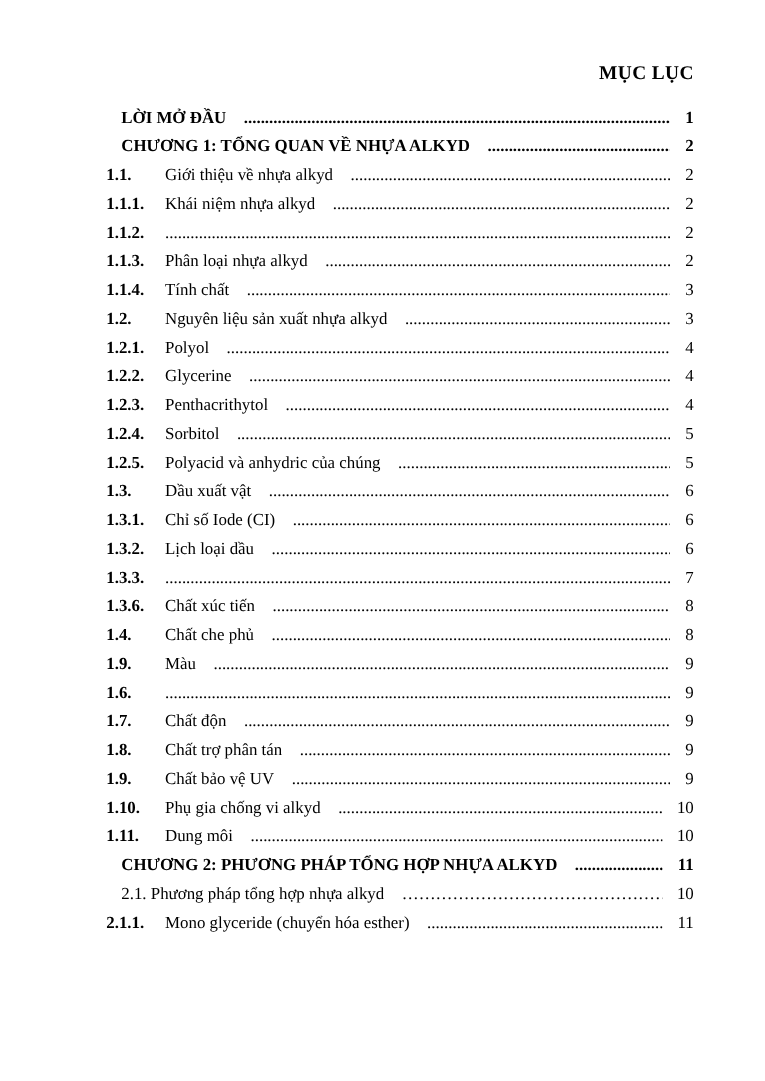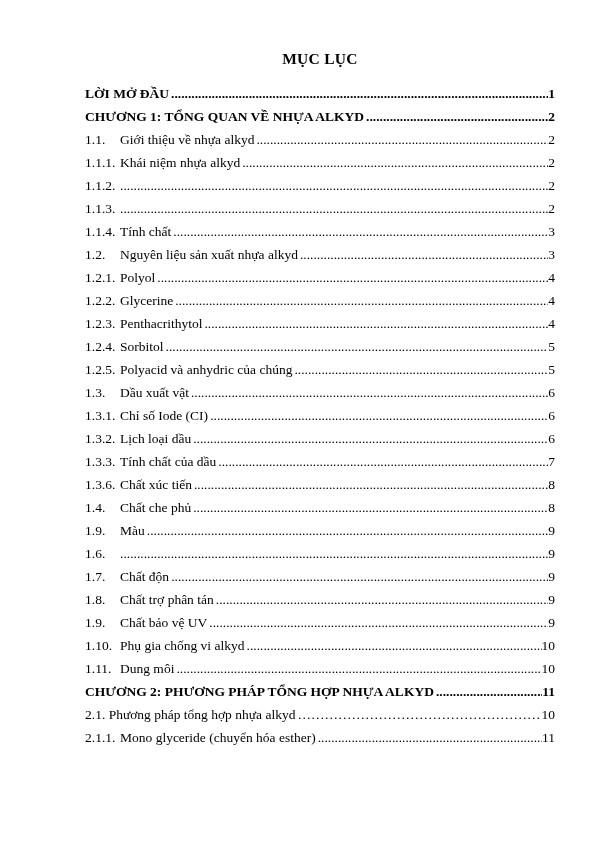--- a/index.html
+++ b/index.html
@@ -17,41 +17,43 @@
   .sheet {
     box-sizing: border-box;
     width: 612px;
     height: 865px;
     padding: 50px 57px 0 85px;
     background: #ffffff;
   }
   .doc-title {
     font-size: 15.5px;
     font-weight: bold;
-    text-align: center;
+    text-align: right;
     margin: 0 0 14px 0;
     letter-spacing: 0.3px;
   }
   .toc {
     width: 100%;
   }
   .toc-entry {
     display: flex;
     align-items: flex-start;
     line-height: 23px;
     font-size: 13.5px;
     white-space: nowrap;
+    gap: 12px;
   }
   .toc-entry.bold {
     font-weight: bold;
   }
   .num {
     display: inline-block;
     min-width: 35px;
     flex: 0 0 auto;
+    font-weight: bold;
   }
   .num.empty {
     min-width: 0;
   }
   .label {
     flex: 0 0 auto;
     padding-right: 2px;
   }
   .leader {
     flex: 1 1 auto;
@@ -105,20 +107,21 @@
   </div>
 
   <div class="toc-entry">
     <span class="num">1.1.2.</span>
     <span class="leader"></span>
     <span class="pagenum">2</span>
   </div>
 
   <div class="toc-entry">
     <span class="num">1.1.3.</span>
+    <span class="label">Phân loại nhựa alkyd</span>
     <span class="leader"></span>
     <span class="pagenum">2</span>
   </div>
 
   <div class="toc-entry">
     <span class="num">1.1.4.</span>
     <span class="label">Tính chất</span>
     <span class="leader"></span>
     <span class="pagenum">3</span>
   </div>
@@ -181,21 +184,20 @@
 
   <div class="toc-entry">
     <span class="num">1.3.2.</span>
     <span class="label">Lịch loại dầu</span>
     <span class="leader"></span>
     <span class="pagenum">6</span>
   </div>
 
   <div class="toc-entry">
     <span class="num">1.3.3.</span>
-    <span class="label">Tính chất của dầu</span>
     <span class="leader"></span>
     <span class="pagenum">7</span>
   </div>
 
   <div class="toc-entry">
     <span class="num">1.3.6.</span>
     <span class="label">Chất xúc tiến</span>
     <span class="leader"></span>
     <span class="pagenum">8</span>
   </div>

